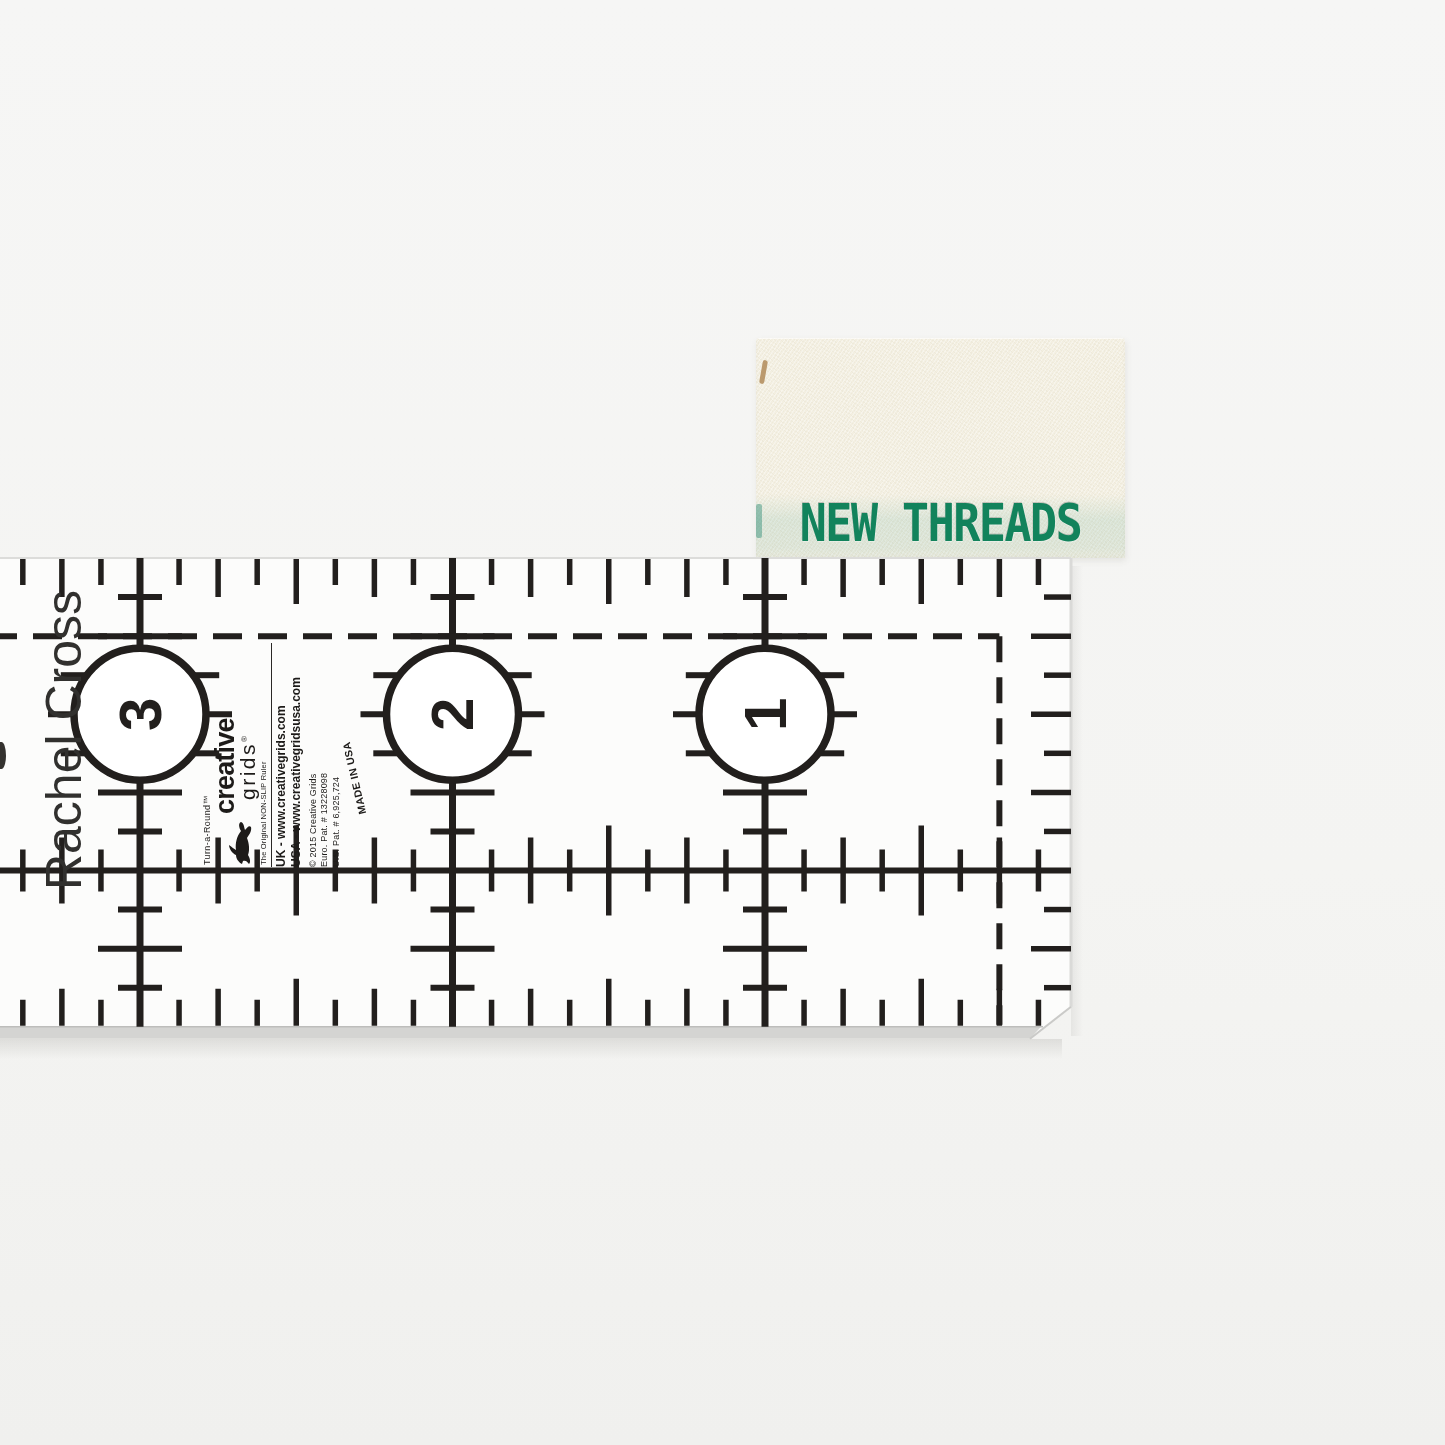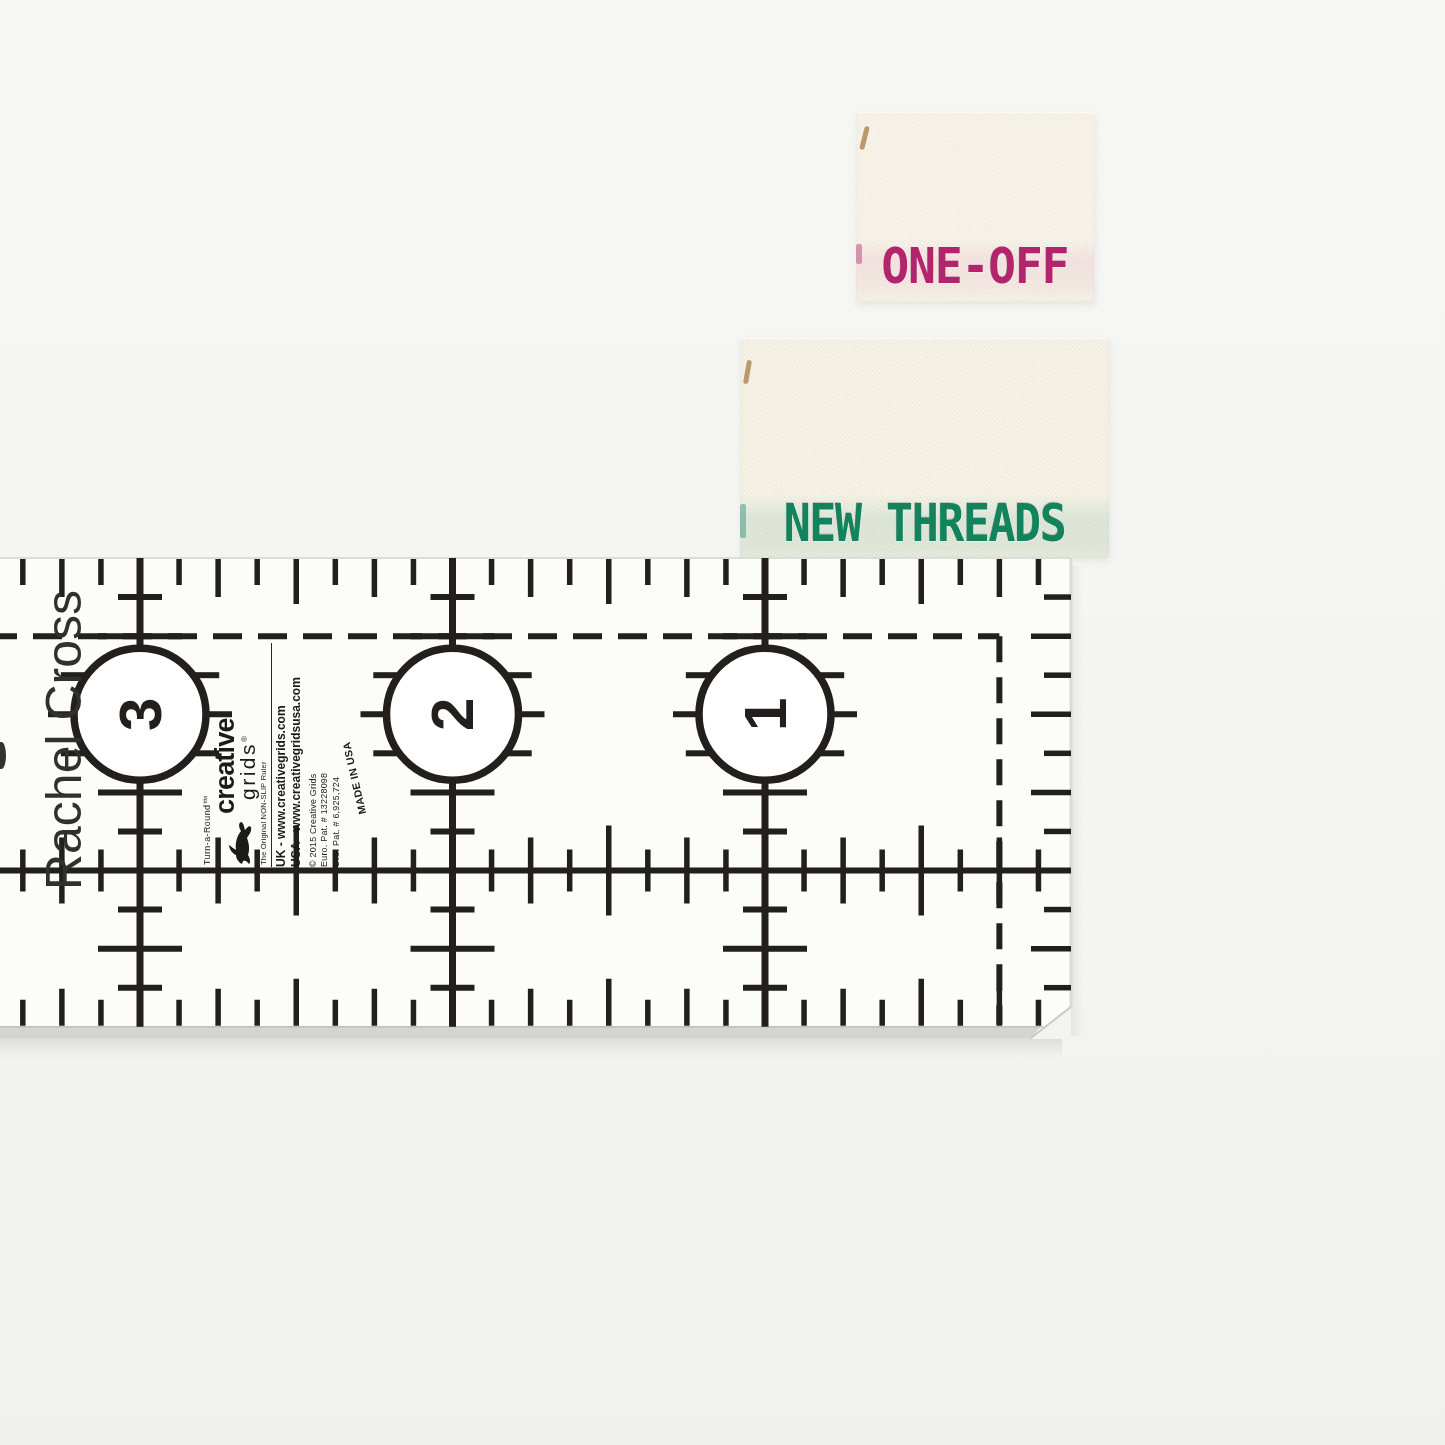--- a/index.html
+++ b/index.html
@@ -12,21 +12,21 @@
   .label{
     position:absolute;border-radius:3px;
     background-image:
       repeating-linear-gradient(125deg, rgba(255,255,255,.38) 0 1px, rgba(255,255,255,0) 1px 3px),
       repeating-linear-gradient(35deg, rgba(175,165,135,.07) 0 1px, rgba(0,0,0,0) 1px 3px);
     box-shadow: inset 0 1px 0 rgba(255,255,255,.65),
                 inset 0 -2px 4px rgba(0,0,0,.035),
                 1px 3px 6px rgba(90,85,70,.10);
   }
   .label.one-off{left:856px;top:112px;width:238px;height:190px;}
-  .label.new-threads{left:740px;top:338px;width:369px;height:220px;border-bottom-left-radius:0;border-bottom-right-radius:0;}
+  .label.new-threads{left:756px;top:338px;width:369px;height:220px;border-bottom-left-radius:0;border-bottom-right-radius:0;}
   .label-text{
     position:absolute;left:0;right:0;text-align:center;
     font-family:"DejaVu Sans Mono",monospace;font-weight:700;line-height:1;
     text-shadow:.5px .5px 0 rgba(255,255,255,.30), -.5px -.5px 0 rgba(0,0,0,.18), 0 0 2px rgba(255,255,255,.25);
   }
   .one-off-text{bottom:11px;font-size:46px;letter-spacing:-1px;transform:scaleY(1.08);transform-origin:bottom;}
   .new-threads-text{bottom:9px;font-size:45px;letter-spacing:-1.5px;transform:scaleY(1.14);transform-origin:bottom;}
   .weft{position:absolute;left:0;right:0;pointer-events:none;border-radius:2px;}
   .pink-weft{bottom:4px;height:58px;
     background:linear-gradient(rgba(214,135,171,0), rgba(214,135,171,.15) 35%, rgba(214,135,171,.10) 80%, rgba(214,135,171,.03));}
@@ -75,26 +75,20 @@
   .text-fragment{
     position:absolute;left:-3px;top:742px;width:9px;height:27px;z-index:4;
     background:#34322f;border-radius:0 60% 60% 0;
   }
 </style>
 </head>
 <body>
 
 <div class="scene">
 
-  <div class="label one-off" style="background-color: rgb(245, 241, 229);">
-    <span class="stitch s1"></span>
-    <div class="weft pink-weft"></div>
-    <span class="fringe pink"></span>
-    <div class="label-text one-off-text" style="color: rgb(178, 37, 108);">ONE-OFF</div>
-  </div>
 
   <div class="label new-threads" style="background-color: rgb(243, 239, 225);">
     <span class="stitch s2"></span>
     <div class="weft teal-weft"></div>
     <span class="fringe teal"></span>
     <div class="label-text new-threads-text" style="color: rgb(18, 131, 92);">NEW THREADS</div>
   </div>
 
   <div class="ruler-shadow"></div>
   <div class="ruler-shadow-right"></div>

